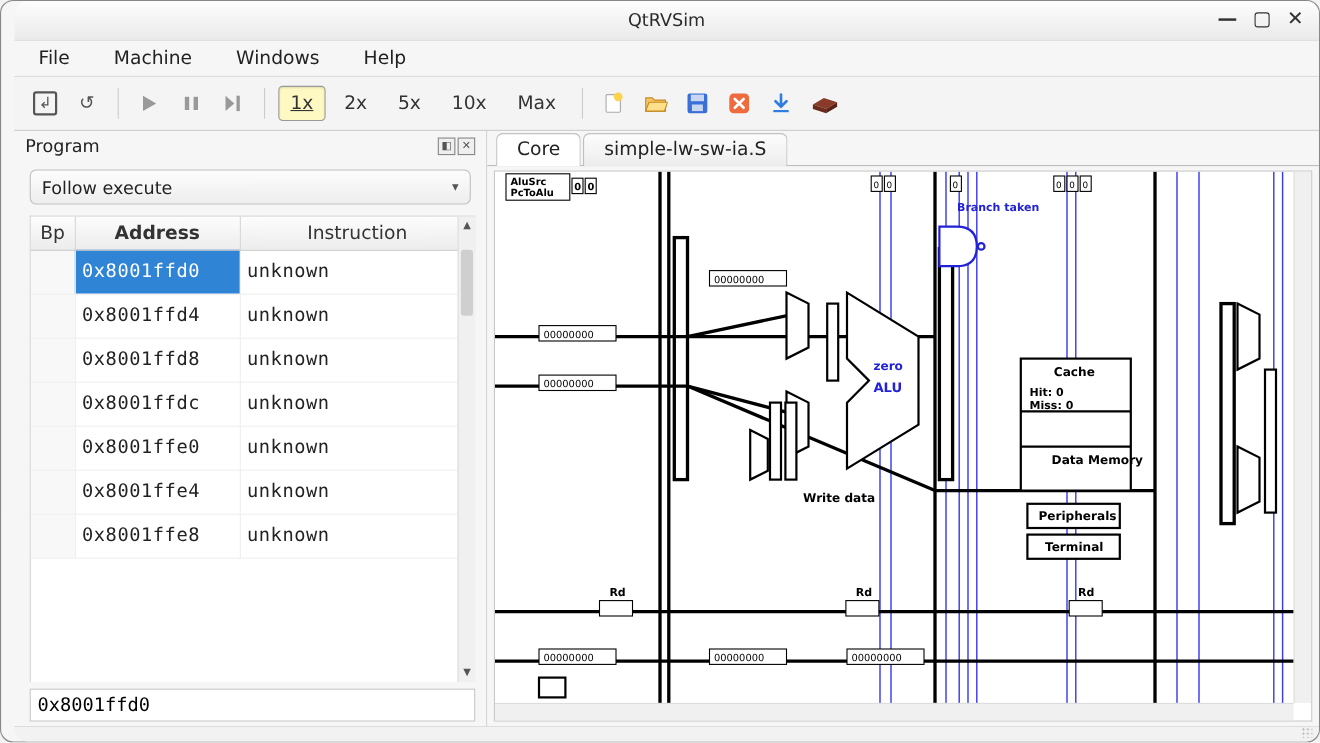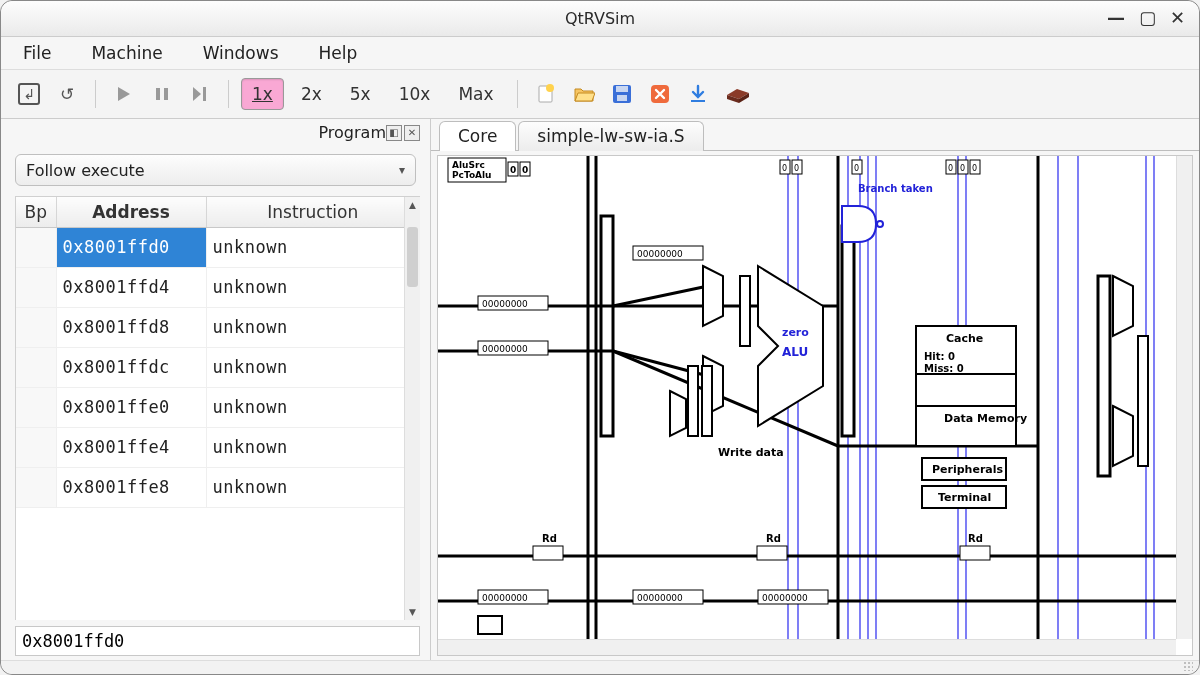--- a/index.html
+++ b/index.html
@@ -1,43 +1,43 @@
 <!DOCTYPE html>
 <html><head>
 <meta charset="utf-8">
 <style>
   * { box-sizing: border-box; margin: 0; padding: 0; font-family: "DejaVu Sans", "Liberation Sans", Arial, sans-serif; }
   body { width: 1200px; height: 675px; background: #f2f2f2; overflow: hidden; font-size: 14px; color: #222; }
 
-  .window { width: 100%; height: 100%; display: flex; flex-direction: column; border: 1px solid #888; border-radius: 12px; background: #f6f6f6; }
+  .window { width: 100%; height: 100%; display: flex; flex-direction: column; border: 1px solid #888; border-radius: 12px; background: #f6f6f6; padding-left: 12px; }
 
   .titlebar { height: 36px; display: flex; align-items: center; justify-content: center; position: relative; border-bottom: 1px solid #ccc; background: linear-gradient(#fdfdfd,#eaeaea); border-radius: 12px 12px 0 0; }
   .titlebar .title { font-size: 16px; color: #2a2a2a; }
   .titlebar .winctrls { position: absolute; right: 14px; top: 6px; display: flex; gap: 14px; font-size: 18px; font-weight: 700; color: #333; }
   .winctrl { cursor: pointer; }
 
   .menubar { height: 32px; display: flex; align-items: center; gap: 40px; padding: 0 22px; font-size: 17px; color: #222; background: #f6f6f6; }
   .menuitem { cursor: pointer; }
 
   .toolbar { height: 50px; display: flex; align-items: center; gap: 6px; padding: 4px 12px; background: #f4f4f4; border-top: 1px solid #ddd; border-bottom: 1px solid #ccc; }
 
   .tbtn { min-width: 32px; height: 32px; padding: 4px; border: 1px solid transparent; border-radius: 4px; display: inline-flex; align-items: center; justify-content: center; cursor: pointer; color: #555; }
-  .tbtn.active { background: #f9a8d4; border-color: #999; box-shadow: inset 0 1px 2px rgba(0,0,0,.12); text-decoration: underline; }
+  .tbtn.active { background: #fef9c3; border-color: #999; box-shadow: inset 0 1px 2px rgba(0,0,0,.12); text-decoration: underline; }
   .tbtn.text { font-size: 17px; color: #333; padding: 4px 10px; }
 
   .toolbar .divider { width: 1px; height: 28px; background: #ccc; margin: 0 6px; }
 
   .ico-box { width: 22px; height: 22px; border: 2px solid #555; border-radius: 3px; display: inline-flex; align-items: center; justify-content: center; }
   .ico-undo { font-size: 17px; }
 
   .content { flex: 1; display: flex; overflow: hidden; }
 
   
   .program-panel { width: 430px; display: flex; flex-direction: column; border-right: 1px solid #ccc; background: #f6f6f6; }
-  .panel-header { display: flex; align-items: center; justify-content: flex-end; padding: 4px 10px; font-size: 16px; color: #222; }
+  .panel-header { display: flex; align-items: center; justify-content: space-between; padding: 4px 10px; font-size: 16px; color: #222; }
   .panel-header .phicons { display: flex; gap: 2px; }
   .phicon { width: 16px; height: 16px; border: 1px solid #888; font-size: 10px; display: inline-flex; align-items: center; justify-content: center; cursor: pointer; color: #555; background: #efefef; }
 
   .follow-select { margin: 8px 14px 6px 14px; }
   .select-box { height: 32px; background: linear-gradient(#fdfdfd,#ededed); border: 1px solid #bfbfbf; border-radius: 6px; display: flex; align-items: center; justify-content: space-between; padding: 0 10px; font-size: 16px; cursor: pointer; gap: 45px; }
   .select-box .chev { font-size: 12px; color: #555; }
 
   .table-wrap { flex: 1; margin: 4px 10px 6px 14px; display: flex; flex-direction: column; border-top: 1px solid #d0d0d0; border-left: 1px solid #d0d0d0; background: #fff; position: relative; }
   table.prog { border-collapse: collapse; width: 100%; font-size: 17px; }
   table.prog th { background: linear-gradient(#fdfdfd,#ececec); border-right: 1px solid #d6d6d6; border-bottom: 1px solid #c8c8c8; height: 30px; font-weight: 400; color: #333; }

